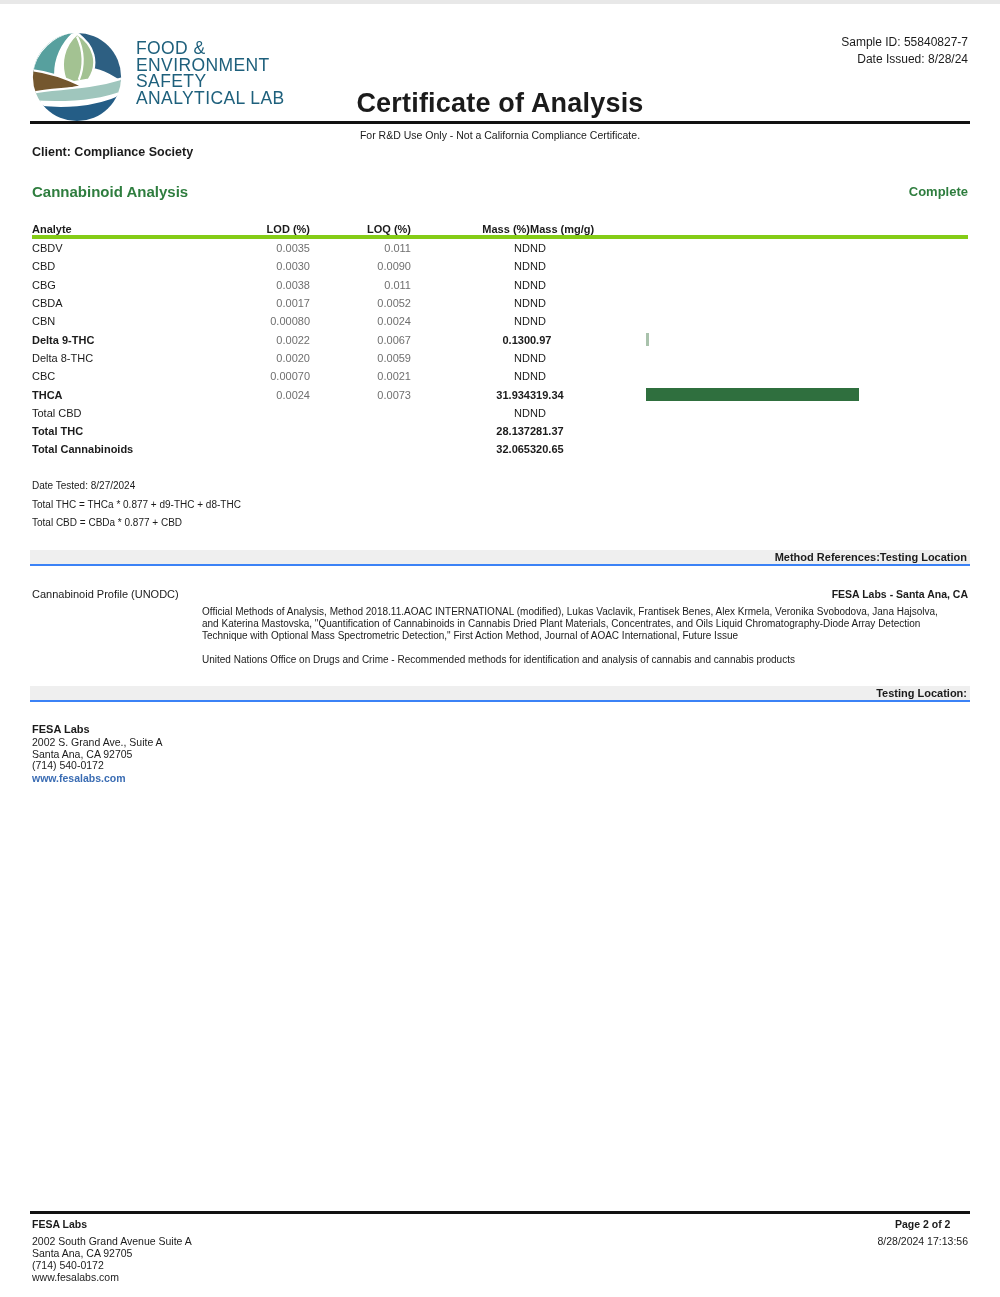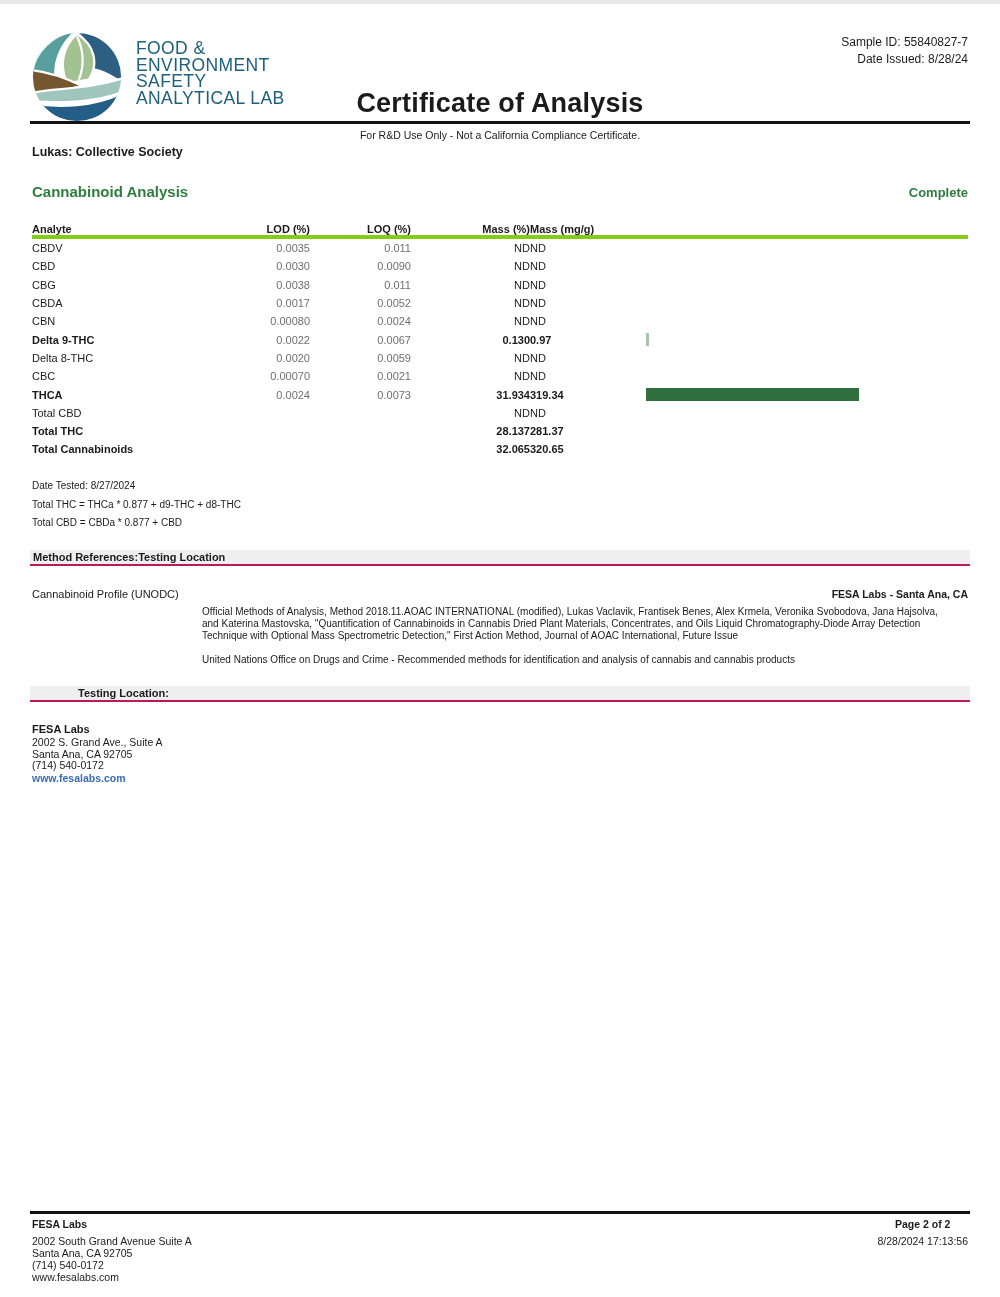--- a/index.html
+++ b/index.html
@@ -10,21 +10,21 @@
   }
   
   .logo { position:absolute; top:28px; left:32px; display:flex; align-items:flex-start; gap:14px; }
   .logo-text { margin-top:8px; font-size:17.5px; line-height:16.5px; letter-spacing:.4px; color:#1e607c; font-weight:500; }
   .doc-ids { position:absolute; top:30px; right:32px; text-align:right; font-size:12px; line-height:17px; color:#1b1b1b; }
   .title { position:absolute; top:84px; left:0; width:100%; text-align:center; font-size:27px; font-weight:bold; letter-spacing:.2px; }
   .title-rule { position:absolute; top:117px; left:30px; right:30px; height:2.5px; background:#121212; }
   .subtitle { position:absolute; top:125px; left:0; width:100%; text-align:center; font-size:10.5px; color:#1b1b1b; }
   .client { position:absolute; top:141px; left:32px; font-size:12.5px; font-weight:bold; }
   
-  .section-row { position:absolute; top:179px; left:32px; right:32px; display:flex; justify-content:space-between; align-items:flex-end;gap:32px; }
+  .section-row { position:absolute; top:179px; left:32px; right:32px; display:flex; justify-content:space-between; align-items:center;gap:32px; }
   .section-title { font-size:15px; font-weight:bold; }
   .section-status { font-size:13px; font-weight:bold; }
   
   .ctable { position:absolute; top:219px; left:32px; right:32px; font-size:11px; }
   .trow { display:flex; align-items:center; height:18.3px; }
   .trow.head { font-weight:bold; height:16px; border-bottom:4px solid #84cc16; }
   .trow.bold .cell { font-weight:bold; }
   .cell { display:block; white-space:nowrap; }
   .cell-analyte { width:178px; text-align:left; }
   .cell-lod  { width:100px; text-align:right; }
@@ -32,21 +32,21 @@
   .cell-massp{ width:119px; text-align:right; }
   .cell-massm{ width:110px; text-align:left; }
   .cell-bar  { flex:1; padding-left:6px; display:flex; align-items:center; }
   .trow:not(.head) .cell-lod, .trow:not(.head) .cell-loq { color:#6f6f6f; font-weight:normal; }
   .bar { display:inline-block; height:13px; }
   
   .notes { position:absolute; top:476px; left:32px; font-size:10px; }
   .notes div { height:18.6px; }
   
   .gray-bar { position:absolute; left:30px; right:30px; height:16px; background:#efefef;
-    border-bottom:2px solid #be185d; display:flex; justify-content:flex-start; align-items:center;
+    border-bottom:2px solid #3b82f6; display:flex; justify-content:flex-end; align-items:center;
     padding:0 3px; font-size:11px; font-weight:bold; }
   .bar-methods { top:546px; }
   .bar-testing { top:682px;padding-left:48px; }
   
   .method-row { position:absolute; top:584px; left:32px; right:32px; display:flex; justify-content:space-between; align-items:baseline; }
   .method-name { font-size:11px; }
   .method-loc { font-size:10.5px; font-weight:bold; }
   .method-paras { position:absolute; top:602px; left:202px; right:46px; font-size:10px; line-height:12px; }
   .method-paras div { margin-bottom:12px; }
   
@@ -92,21 +92,21 @@
   </div>
 
   <div class="doc-ids">
     <div>Sample ID: 55840827-7</div>
     <div>Date Issued: 8/28/24</div>
   </div>
 
   <div class="title">Certificate of Analysis</div>
   <div class="title-rule"></div>
   <div class="subtitle">For R&amp;D Use Only - Not a California Compliance Certificate.</div>
-  <div class="client">Lukas: Collective Society</div>
+  <div class="client">Client: Compliance Society</div>
 
   <div class="section-row">
     <span class="section-title" style="color: rgb(46, 125, 62);">Cannabinoid Analysis</span>
     <span class="section-status" style="color: rgb(46, 125, 62);">Complete</span>
   </div>
 
   <div class="ctable">
     <div class="trow head">
       <span class="cell cell-analyte">Analyte</span>
       <span class="cell cell-lod">LOD (%)</span>

